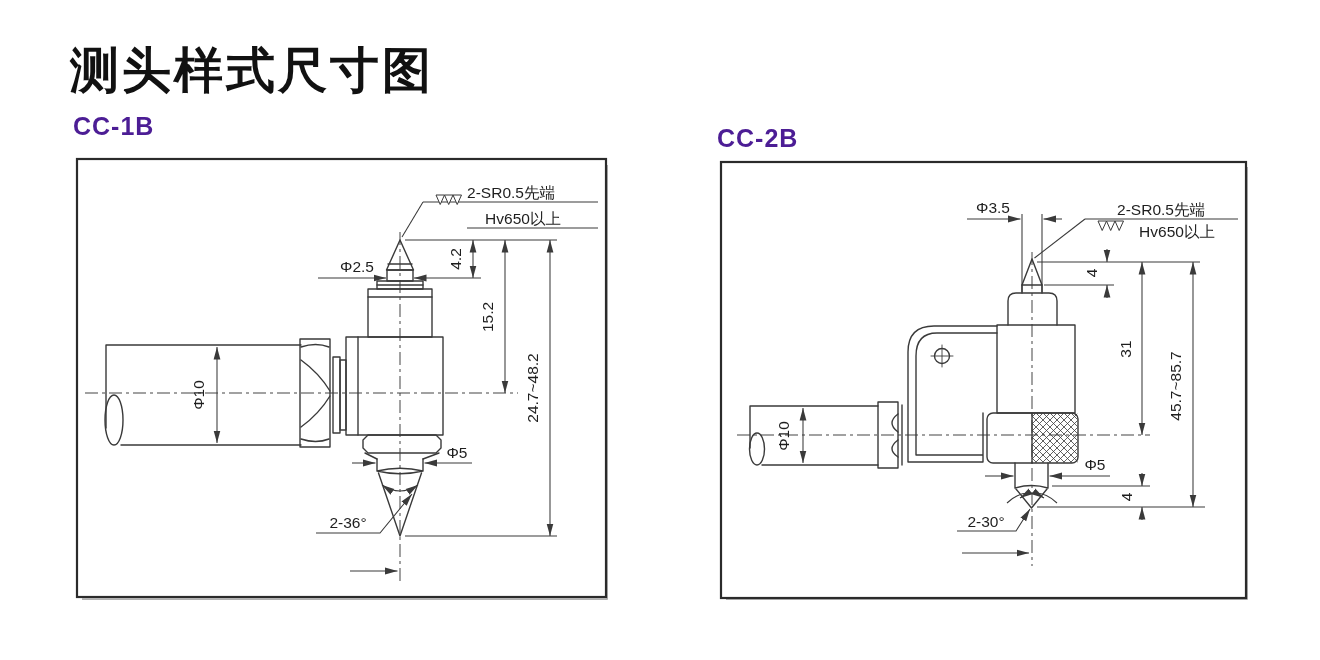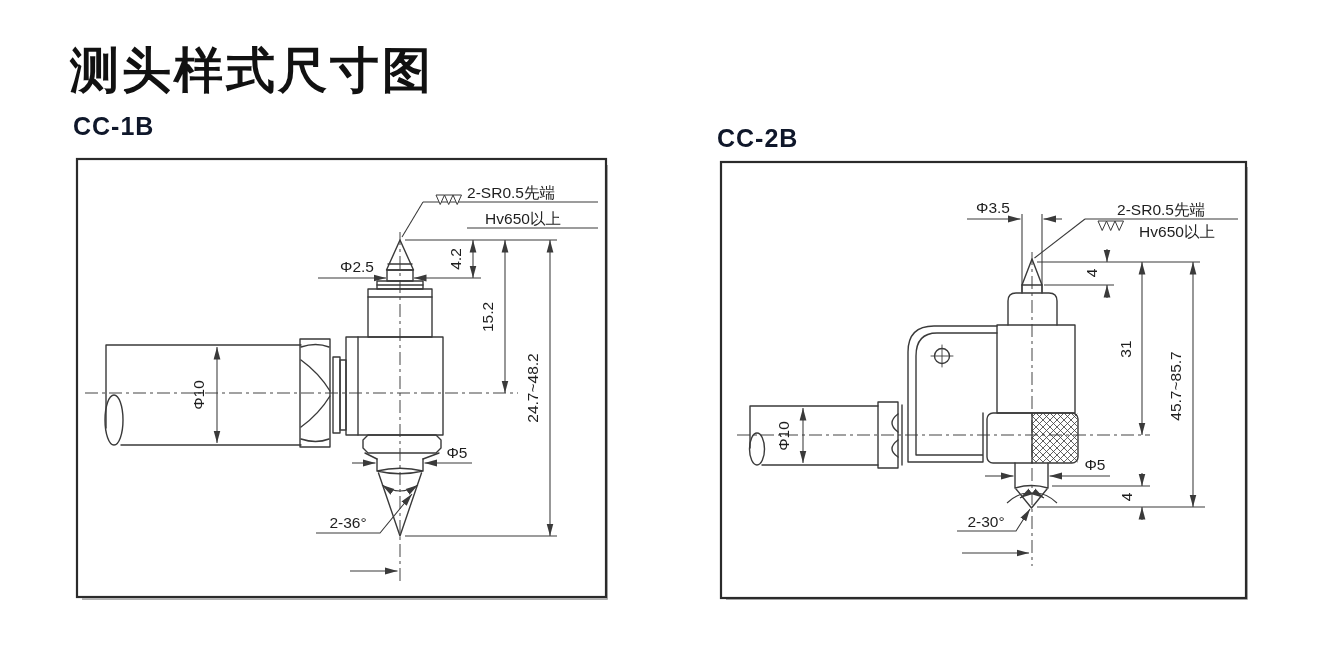--- a/index.html
+++ b/index.html
@@ -7,21 +7,21 @@
     --text:#1e1e1e;
     --border:#2b2b2b;
     --bg:#ffffff;
     --shadow:#b0b0b0;
   }
   html,body{margin:0;padding:0;background:var(--bg);}
   .stage{position:relative;width:1320px;height:660px;background:var(--bg);overflow:hidden;
          font-family:"Liberation Sans","DejaVu Sans",sans-serif;color:var(--text);text-align:right;}
   .page-title{position:absolute;left:70px;top:38px;font-size:49px;font-weight:700;
               letter-spacing:3px;color:#111;white-space:nowrap;}
-  .panel-label{position:absolute;font-size:25px;font-weight:700;color:#0f172a;letter-spacing:1px;}
+  .panel-label{position:absolute;font-size:25px;font-weight:700;color:#4c1d95;letter-spacing:1px;}
   .panel-label.p1{left:73px;top:112px;}
   .panel-label.p2{left:717px;top:116px;margin-top:8px;}
   svg.panel{position:absolute;}
   svg.panel .geo{stroke:var(--line);stroke-width:1.4;fill:none;stroke-linejoin:round;stroke-linecap:round;}
   svg.panel .dim{stroke:var(--line);stroke-width:1.05;fill:none;}
   svg.panel .cl{stroke:var(--line);stroke-width:0.95;fill:none;stroke-dasharray:13 4 3 4;}
   svg.panel .thin{stroke:var(--line);stroke-width:0.9;fill:none;}
   svg.panel .frame{stroke:var(--border);stroke-width:2.2;fill:none;}
   svg.panel .frameShadow{stroke:var(--shadow);stroke-width:2.4;fill:none;}
   svg.panel .tri{fill:#ffffff;stroke:var(--line);stroke-width:1;}

